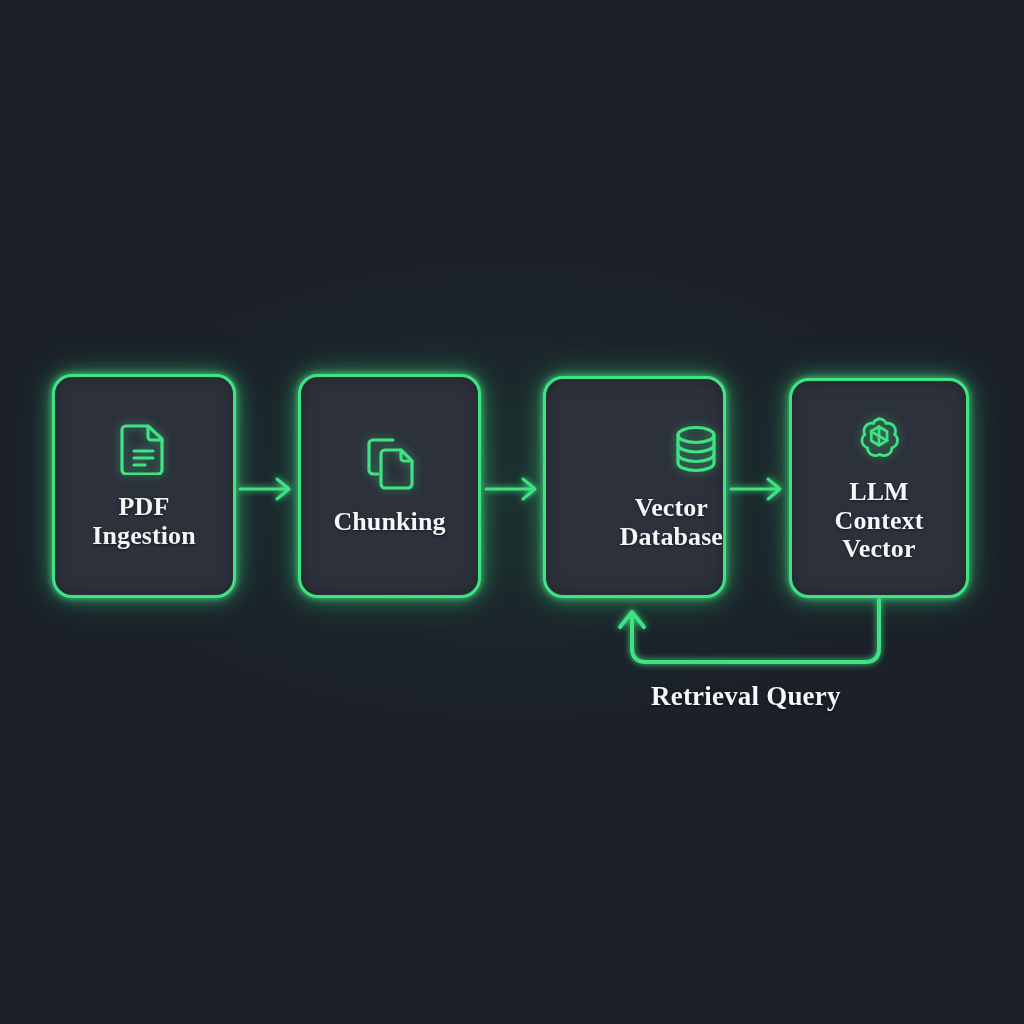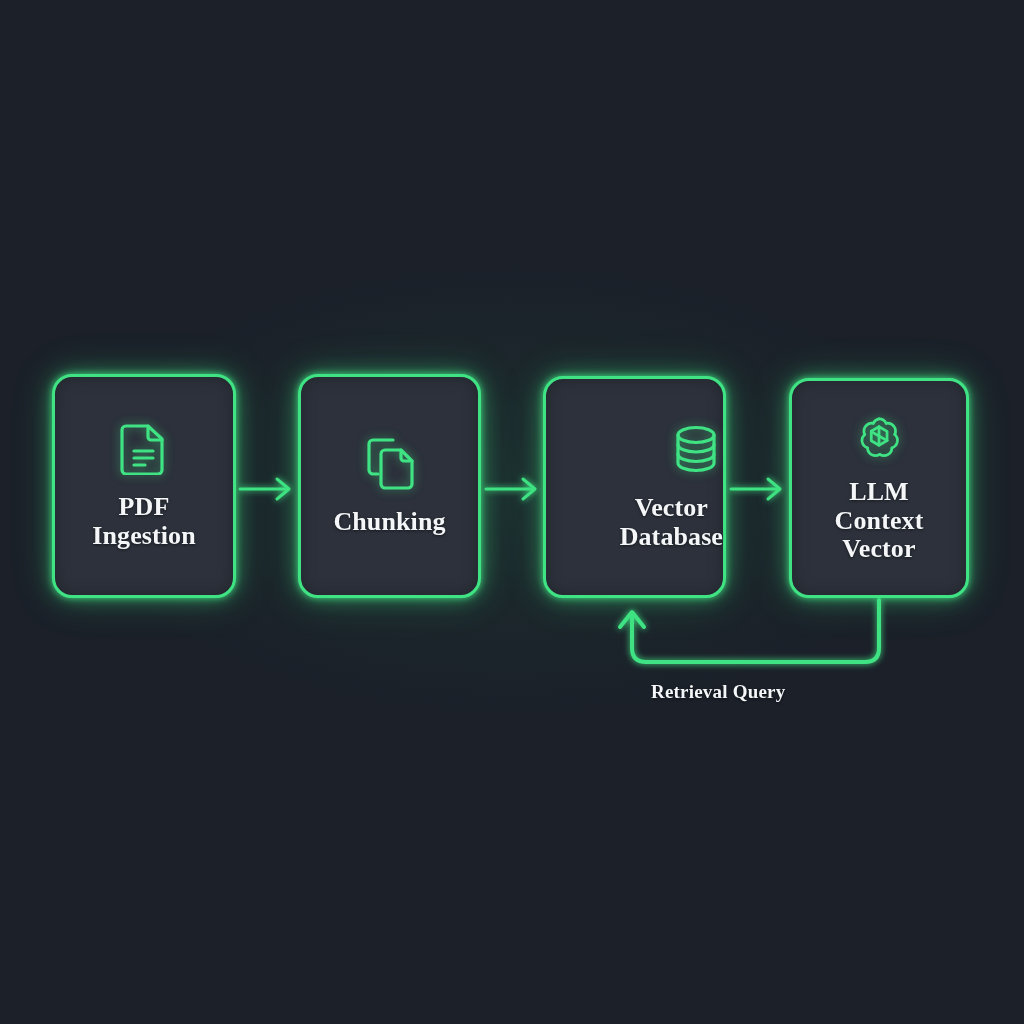--- a/index.html
+++ b/index.html
@@ -52,21 +52,21 @@
   }
 
   
   .connector {
     position: absolute;
     pointer-events: none;
   }
   .loop-label {
     position: absolute;
     color: #f4f6f8;
-    font-size: 19px;
+    font-size: 27px;
     font-weight: bold;
     letter-spacing: 0.2px;
     text-shadow: 0 1px 3px rgba(0,0,0,0.55);
     white-space: nowrap;
   }
 </style>
 </head>
 <body>
 
 <div id="canvas">

